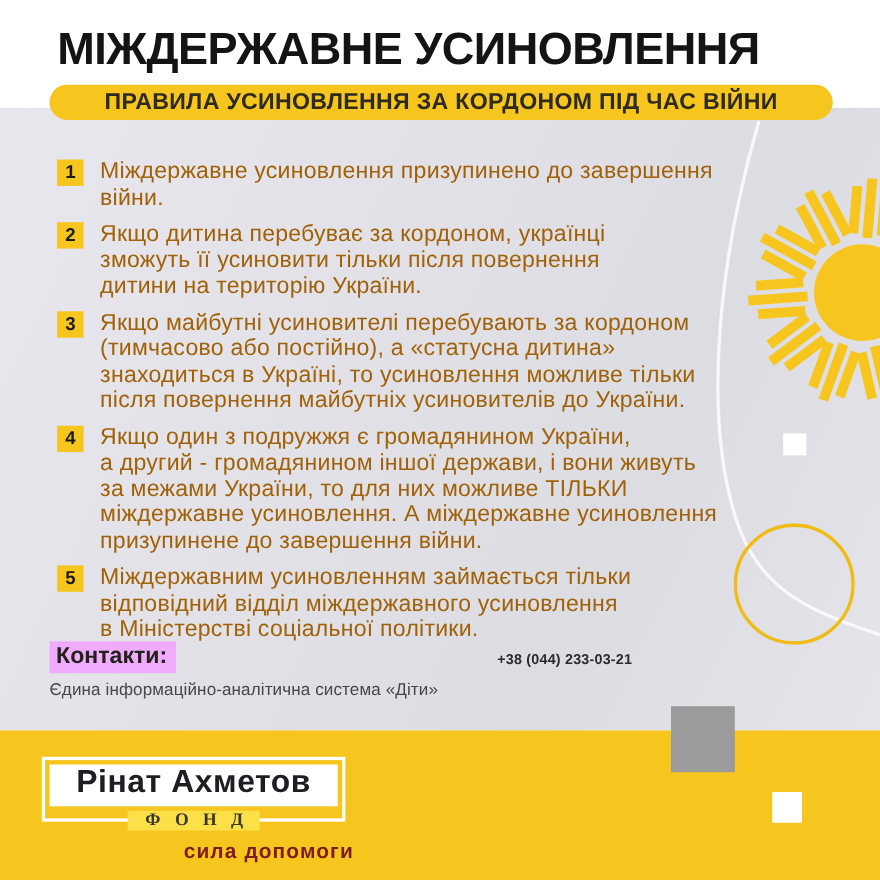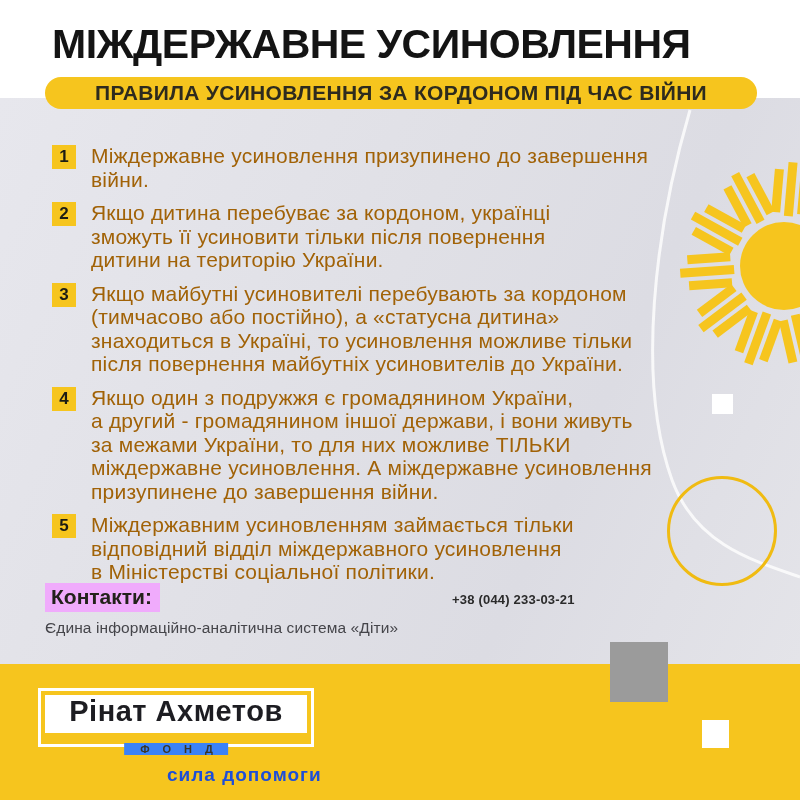--- a/index.html
+++ b/index.html
@@ -68,26 +68,26 @@
     position:absolute;left:38px;top:24px;width:270px;height:53px;
     border:3px solid #ffffff;
   }
   .logo-namebox{
     position:absolute;left:4px;top:4px;right:4px;height:38px;background:#ffffff;
     display:flex;align-items:flex-start;justify-content:center;
   }
   .logo-name{font-size:29px;font-weight:600;color:#1d1d22;letter-spacing:0.5px;white-space:nowrap;}
   .logo-fond{
     position:absolute;left:50%;bottom:-11px;transform:translateX(-50%);
-    background:#3b82f6;padding:0 2px 0 16px;
-    font-size:11px;font-weight:700;color:#38362a;letter-spacing:13px;white-space:nowrap;
+    background:#fde047;padding:0 2px 0 16px;
+    font-size:16px;font-weight:700;color:#38362a;letter-spacing:13px;white-space:nowrap;font-family:Liberation Serif, serif;
   }
   .tagline{
     position:absolute;left:167px;top:100px;
-    font-size:19px;font-weight:700;color:#1d4ed8;letter-spacing:1px;white-space:nowrap;
+    font-size:19px;font-weight:700;color:#7f1d1d;letter-spacing:1px;white-space:nowrap;
   }
 </style>
 </head>
 <body>
 
 <div class="canvas">
 
   <div class="title">МІЖДЕРЖАВНЕ УСИНОВЛЕННЯ</div>
   <div class="pill">ПРАВИЛА УСИНОВЛЕННЯ ЗА КОРДОНОМ ПІД ЧАС ВІЙНИ</div>
 

